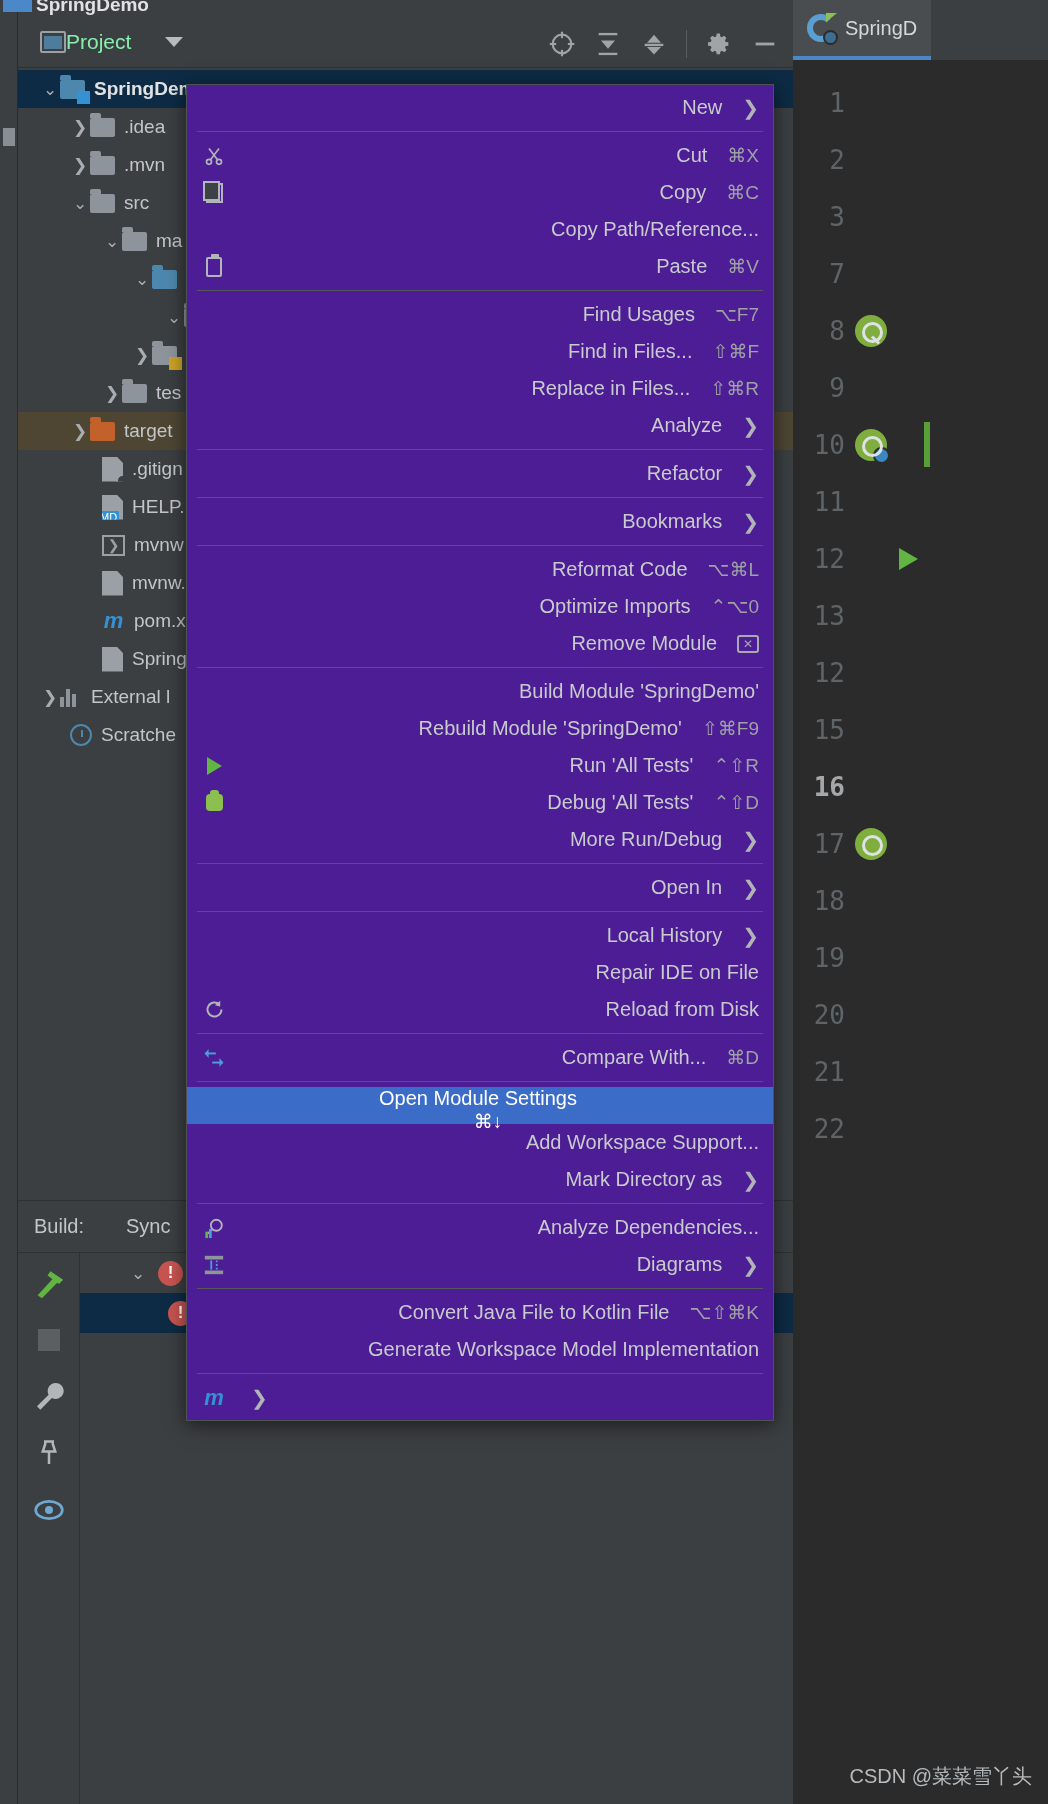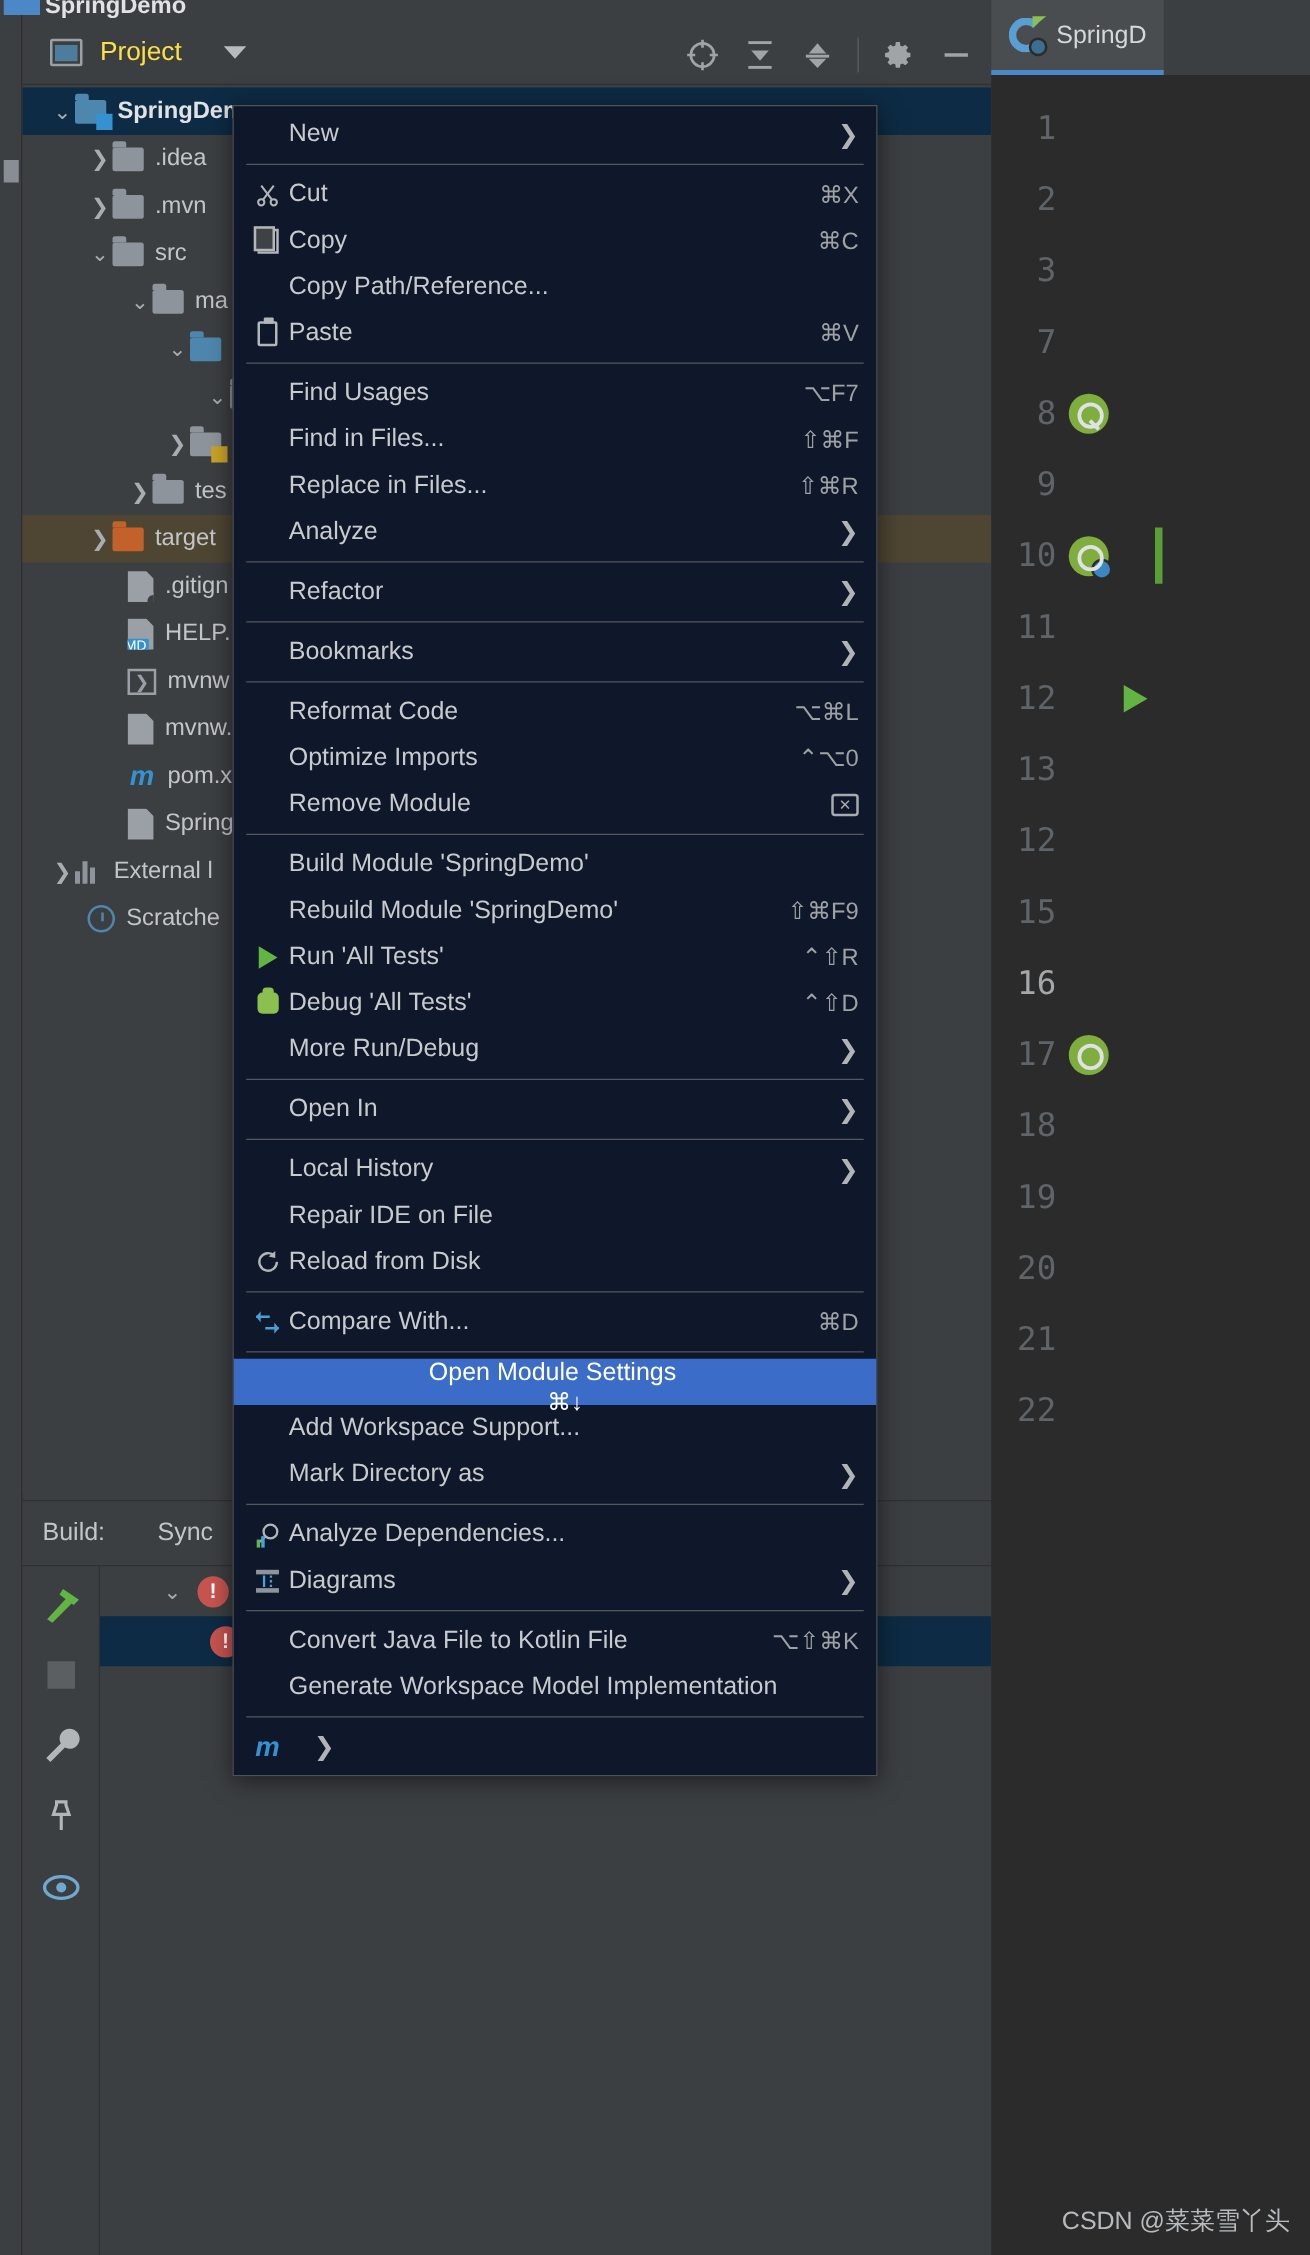--- a/index.html
+++ b/index.html
@@ -30,21 +30,21 @@
 
   
   .projectpanel {
     position: absolute; left: 18px; top: 16px; width: 775px; height: 1178px;
     background: #3c3f41;
   }
   .proj-header {
     position: relative; height: 52px; border-bottom: 1px solid #2f3133;
     display: flex; align-items: center; padding-left: 22px;
   }
-  .proj-title { font-size: 21px; color: #fde047; margin-left: 14px; }
+  .proj-title { font-size: 21px; color: #86efac; }
   .winicon {
     width: 26px; height: 22px; border: 2px solid #9aa0a6; border-radius: 2px;
     position: relative; background: transparent;
   }
   .winicon::after {
     content:""; position:absolute; left:2px; top:3px; right:2px; bottom:2px; background:#4e7c9c;
   }
   .caret-down {
     width: 0; height: 0; border-left: 9px solid transparent; border-right: 9px solid transparent;
     border-top: 10px solid #b7bbbe; margin-left: 34px;
@@ -120,38 +120,38 @@
   .springicon .c { position:absolute; inset:0; border-radius:50%; border:6px solid #5a9fd4;
                    border-right-color:transparent; }
   .springicon .leaf { position:absolute; right:-2px; top:-1px; width:0;height:0;
                       border-left:11px solid #8cc152; border-bottom:9px solid transparent; }
   .springicon .badge { position:absolute; right:-3px; bottom:-3px; width:15px;height:15px;border-radius:50%;
                        background:#3c6e91; border:2px solid #2b2b2b; }
   .gutter { position:relative; padding-top:14px; }
   .lrow { height:57px; display:flex; align-items:center; }
   .lnum { width:62px; text-align:right; padding-right:10px; font-family:"DejaVu Sans Mono", monospace;
           font-size:26px; color:#5f6468; }
-  .lnum.cur { color:#a4a8ab; font-weight:normal; }
+  .lnum.cur { color:#a4a8ab; font-weight:bold; }
   .beanicon { width:32px;height:32px;border-radius:50%;background:#7fad3e;position:relative;}
   .beanicon::after{ content:""; position:absolute; left:7px; top:7px; width:15px;height:15px;
                     border:3px solid #dfe2e4; border-radius:50%; }
   .beanicon.q::before{ content:""; position:absolute; left:19px; top:20px; width:3px;height:10px;
                     background:#dfe2e4; transform:rotate(-45deg); }
   .beanicon.blue::after{ border-color:#dfe2e4; }
   .beanicon .bluedot{ position:absolute; right:-3px; bottom:-3px; width:17px;height:17px;border-radius:50%;
                     background:#3a87c4; border:2px solid #2b2b2b; }
   .runtri { width:0;height:0;border-left:19px solid #62b543;
             border-top:11px solid transparent;border-bottom:11px solid transparent; }
   .greenbar { position:absolute; right:0; width:6px; background:#5a9e3a; }
 
   
   .ctxmenu {
-    position:absolute; left:186px; top:84px; width:516px; background:#0f172a;
+    position:absolute; left:186px; top:84px; width:588px; background:#4c1d95;
     border:1px solid #4e5254; box-shadow: 0 4px 18px rgba(0,0,0,.55);
-    padding: 4px 0; z-index: 50;
+    padding: 4px 0; z-index: 50; text-align: right;
   }
   .mi { position:relative; height:37px; display:flex; align-items:center; padding:0 14px 0 10px;
         font-size:20px; color:#c8cbcd; white-space:nowrap; }
   .mi.hl { background:#3a6cc8; color:#ffffff;flex-direction:column; }
   .mi .micon-box { width:34px; flex:none; display:flex; align-items:center; justify-content:center; }
   .mi .label { flex:1; }
   .mi .accel { color:#9ea2a5; font-size:19px; margin-left:20px; }
   .mi.hl .accel { color:#fff; }
   .mi .sub { color:#b0b4b7; font-size:20px; margin-left:20px; }
   .msep { height:1px; background:#55585a; margin:5px 10px; }

